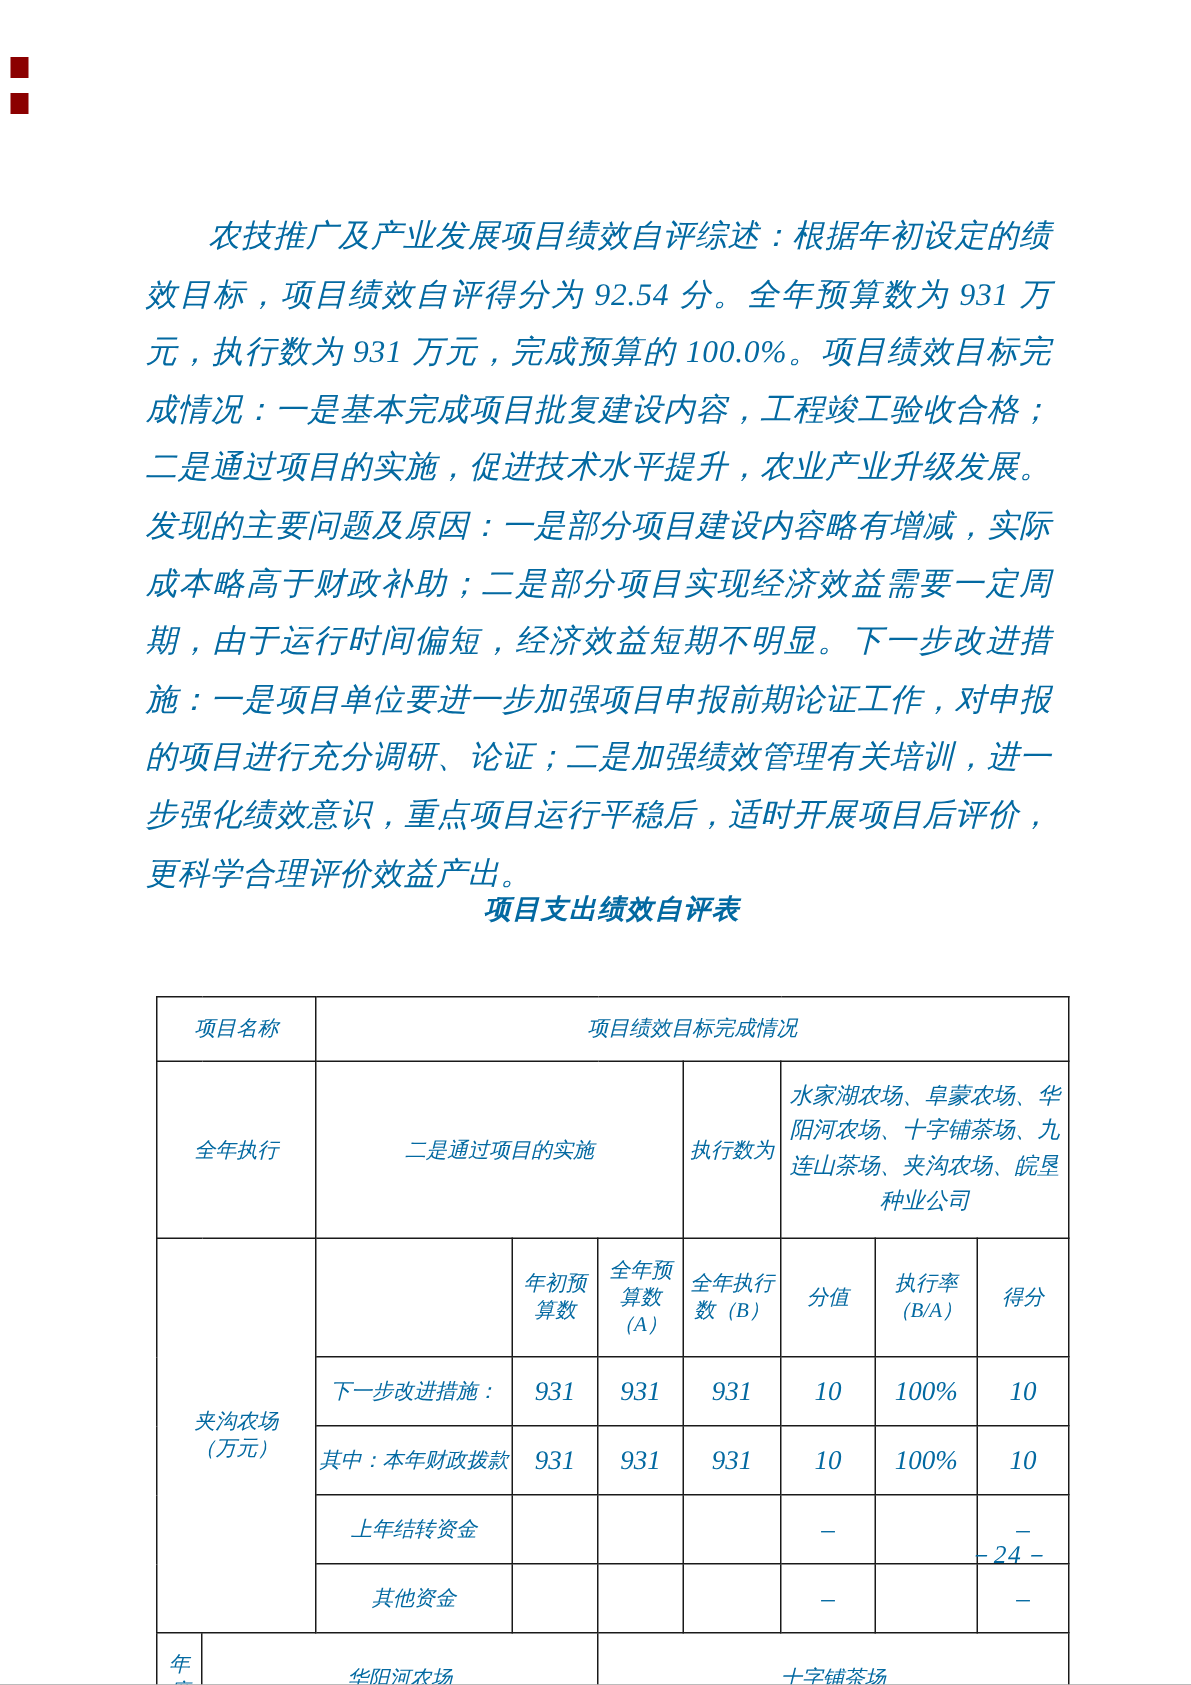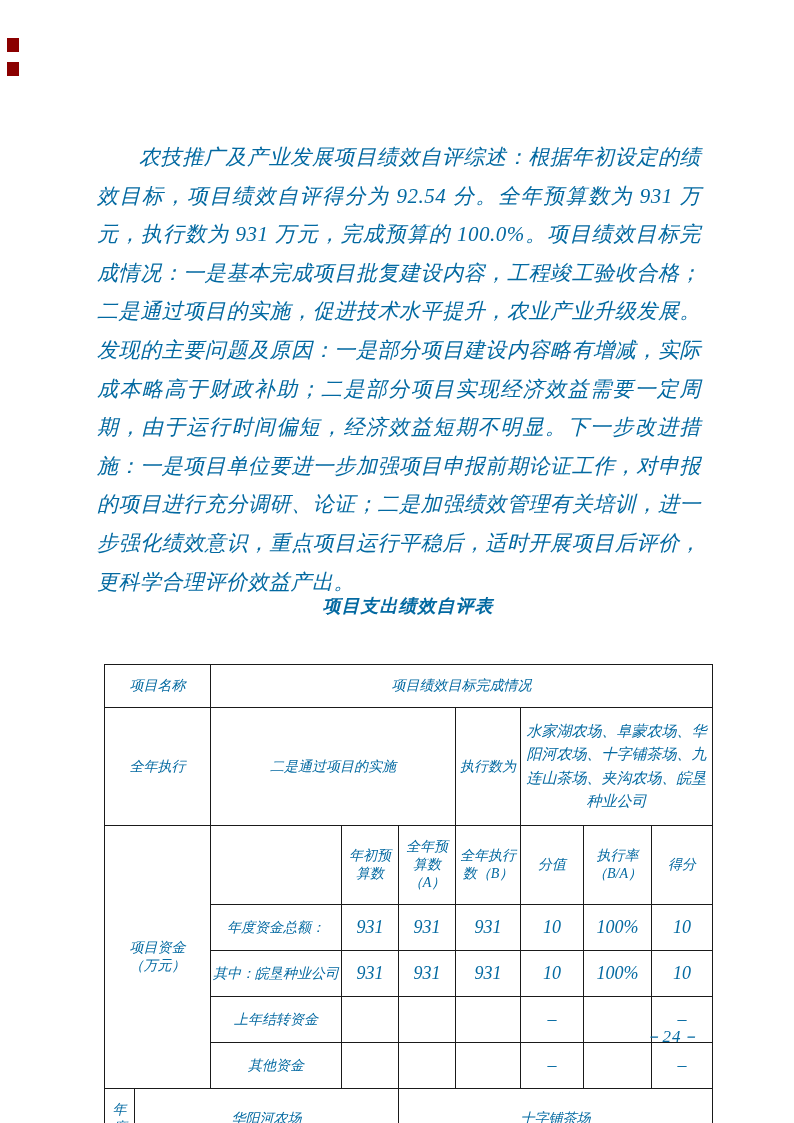--- a/index.html
+++ b/index.html
@@ -114,45 +114,45 @@
       <td colspan="2">项目名称</td>
       <td colspan="7">项目绩效目标完成情况</td>
     </tr>
     <tr style="height:62px">
       <td colspan="2">全年执行</td>
       <td colspan="3">二是通过项目的实施</td>
       <td>执行数为</td>
       <td colspan="3" class="units">水家湖农场、阜蒙农场、华阳河农场、十字铺茶场、九连山茶场、夹沟农场、皖垦种业公司</td>
     </tr>
     <tr style="height:48px">
-      <td colspan="2" rowspan="5" class="prewrap">项目资金
+      <td colspan="2" rowspan="5" class="prewrap">夹沟农场
 （万元）</td>
       <td></td>
       <td class="prewrap">年初预
 算数</td>
       <td class="prewrap">全年预
 算数（A）</td>
       <td class="prewrap">全年执行
 数（B）</td>
       <td class="prewrap">分值</td>
       <td class="prewrap">执行率
 （B/A）</td>
       <td class="prewrap">得分</td>
     </tr>
     <tr style="height:37px">
-      <td class="leftcell">年度资金总额：</td>
+      <td class="leftcell">下一步改进措施：</td>
       <td class="num">931</td>
       <td class="num">931</td>
       <td class="num">931</td>
       <td class="num">10</td>
       <td class="num">100%</td>
       <td class="num">10</td>
     </tr>
     <tr style="height:37px">
-      <td class="leftcell">其中：皖垦种业公司</td>
+      <td class="leftcell">其中：本年财政拨款</td>
       <td class="num">931</td>
       <td class="num">931</td>
       <td class="num">931</td>
       <td class="num">10</td>
       <td class="num">100%</td>
       <td class="num">10</td>
     </tr>
     <tr style="height:33px">
       <td>上年结转资金</td>
       <td class="num"></td>

